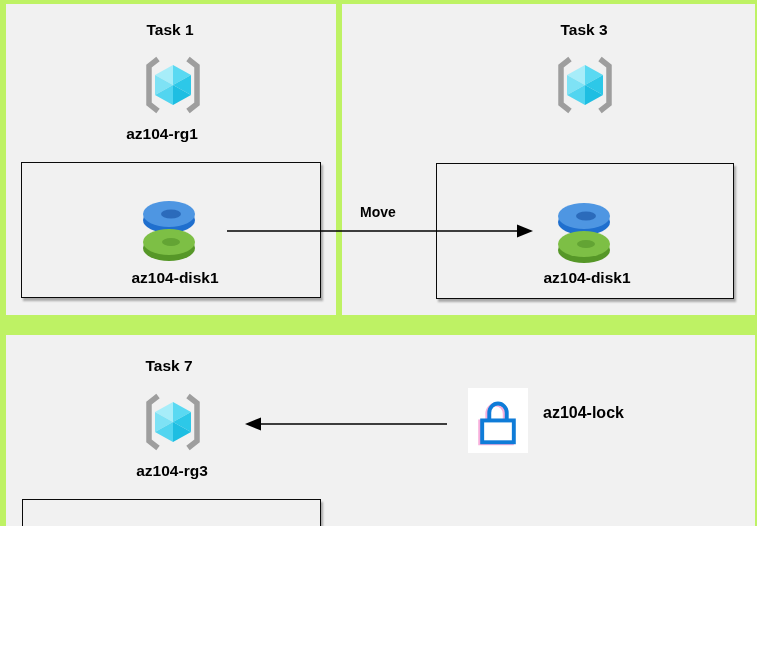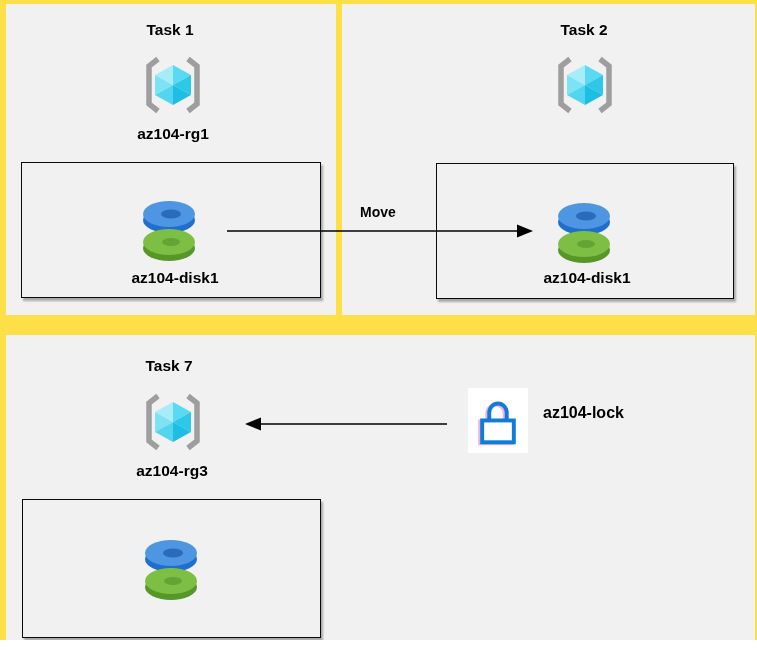--- a/index.html
+++ b/index.html
@@ -1,17 +1,17 @@
 <!DOCTYPE html>
 <html><head>
 <meta charset="utf-8">
 <style>
   html,body{margin:0;padding:0;background:#ffffff;}
   .canvas{
-    position:relative;width:757px;height:640px;background:#fde047;
+    position:relative;width:757px;height:526px;background:#bef264;
     font-family:"Liberation Sans",sans-serif;font-weight:700;color:#000;
     overflow:hidden;
   }
   .panel{position:absolute;background:#F1F1F1;}
   #panel-task1{left:6px;top:4px;width:330px;height:311px;}
   #panel-task2{left:342px;top:4px;width:413px;height:311px;}
   #panel-task3{left:6px;top:335px;width:749px;height:313px;}
 
   .inner-box{
     position:absolute;background:#F1F1F1;border:1.5px solid #0a0a0a;
@@ -25,21 +25,21 @@
   .icon{position:absolute;}
 
   #title1{left:120px;top:21px;width:100px;}
   #title2{left:534px;top:21px;width:100px;}
   #title3{left:119px;top:357px;width:100px;}
 
   #rgicon1{left:143px;top:56px;}
   #rgicon2{left:555px;top:56px;}
   #rgicon3{left:143px;top:393px;}
 
-  #rglabel1{left:103px;top:125px;width:140px;}
+  #rglabel1{left:92px;top:125px;width:140px;}
   #rglabel2{left:515px;top:125px;width:140px;}
   #rglabel3{left:102px;top:462px;width:140px;}
 
   #diskicon1{left:142px;top:200px;}
   #diskicon2{left:557px;top:202px;}
   #diskicon3{left:144px;top:539px;}
 
   #disklabel1{left:105px;top:269px;width:140px;}
   #disklabel2{left:517px;top:269px;width:140px;}
   #disklabel3{left:105px;top:602px;width:140px;}
@@ -97,21 +97,21 @@
   <svg class="icon" id="rgicon1" width="60" height="58" viewBox="0 0 60 58">
       <use href="#def-rg-icon"></use>
     </svg>
   <div class="txt" id="rglabel1">az104-rg1</div>
   <div class="inner-box" id="box1"></div>
   <svg class="icon" id="diskicon1" width="56" height="62" viewBox="0 0 56 62">
       <use href="#def-disk-icon"></use>
     </svg>
   <div class="txt" id="disklabel1">az104-disk1</div>
 
-  <div class="txt" id="title2">Task 2</div>
+  <div class="txt" id="title2">Task 3</div>
   <svg class="icon" id="rgicon2" width="60" height="58" viewBox="0 0 60 58">
       <use href="#def-rg-icon"></use>
     </svg>
   <div class="inner-box" id="box2"></div>
   <svg class="icon" id="diskicon2" width="56" height="62" viewBox="0 0 56 62">
       <use href="#def-disk-icon"></use>
     </svg>
   <div class="txt" id="disklabel2">az104-disk1</div>
 
   <svg class="icon" id="move-arrow" width="306" height="18" viewBox="0 0 306 18">

